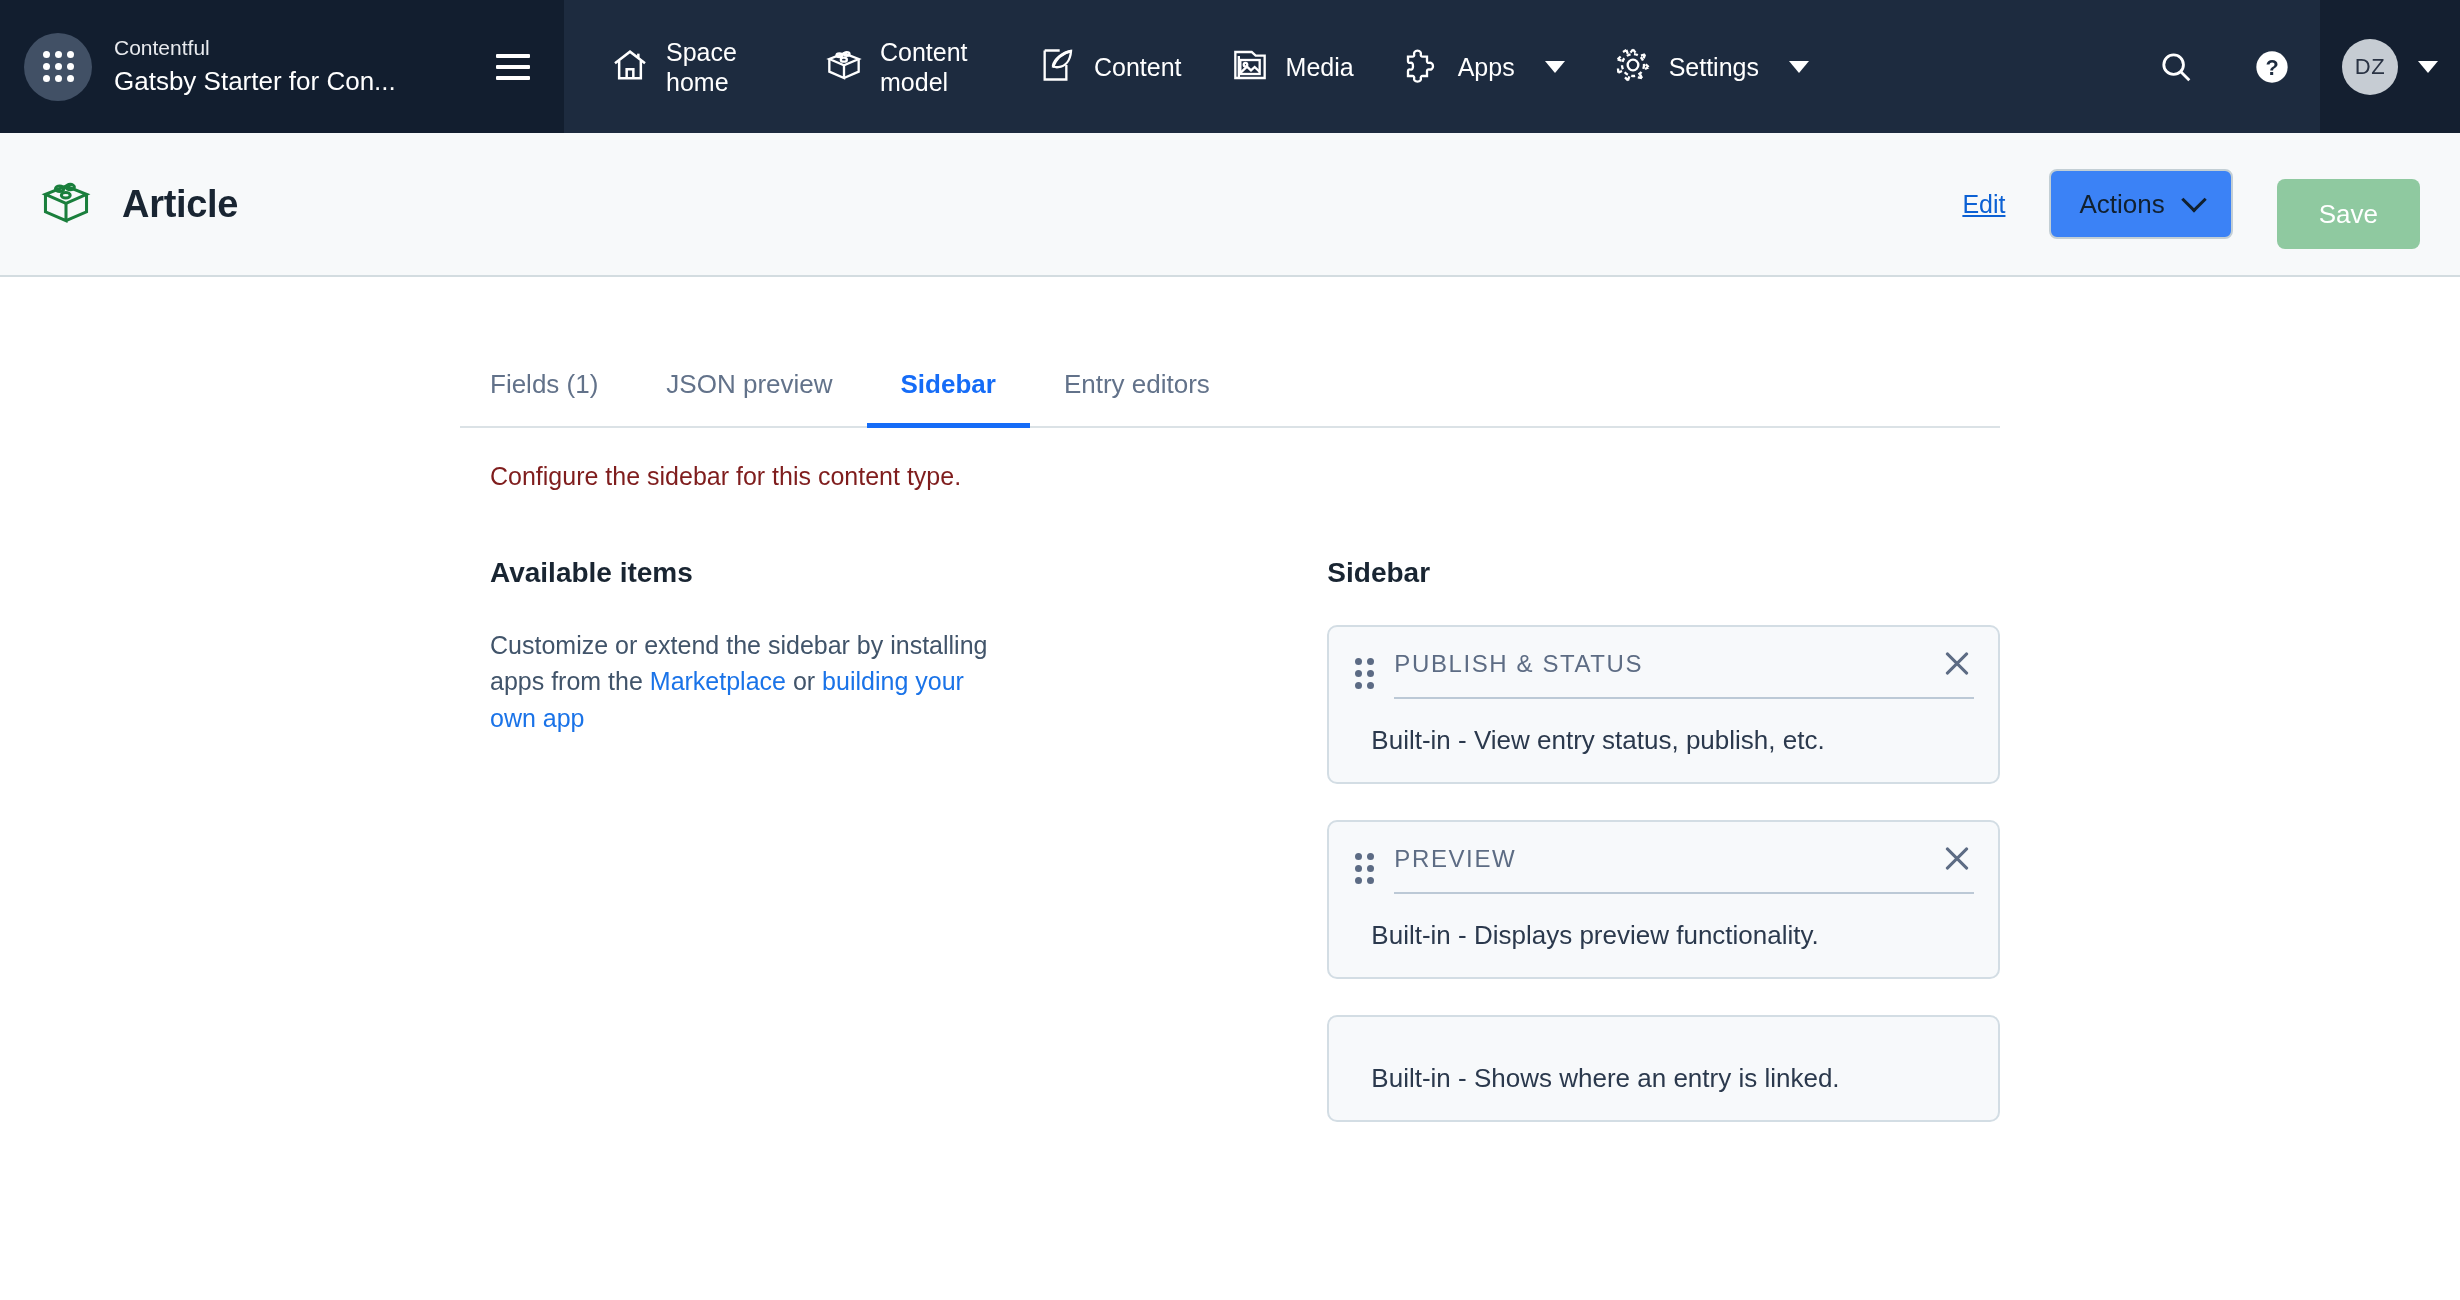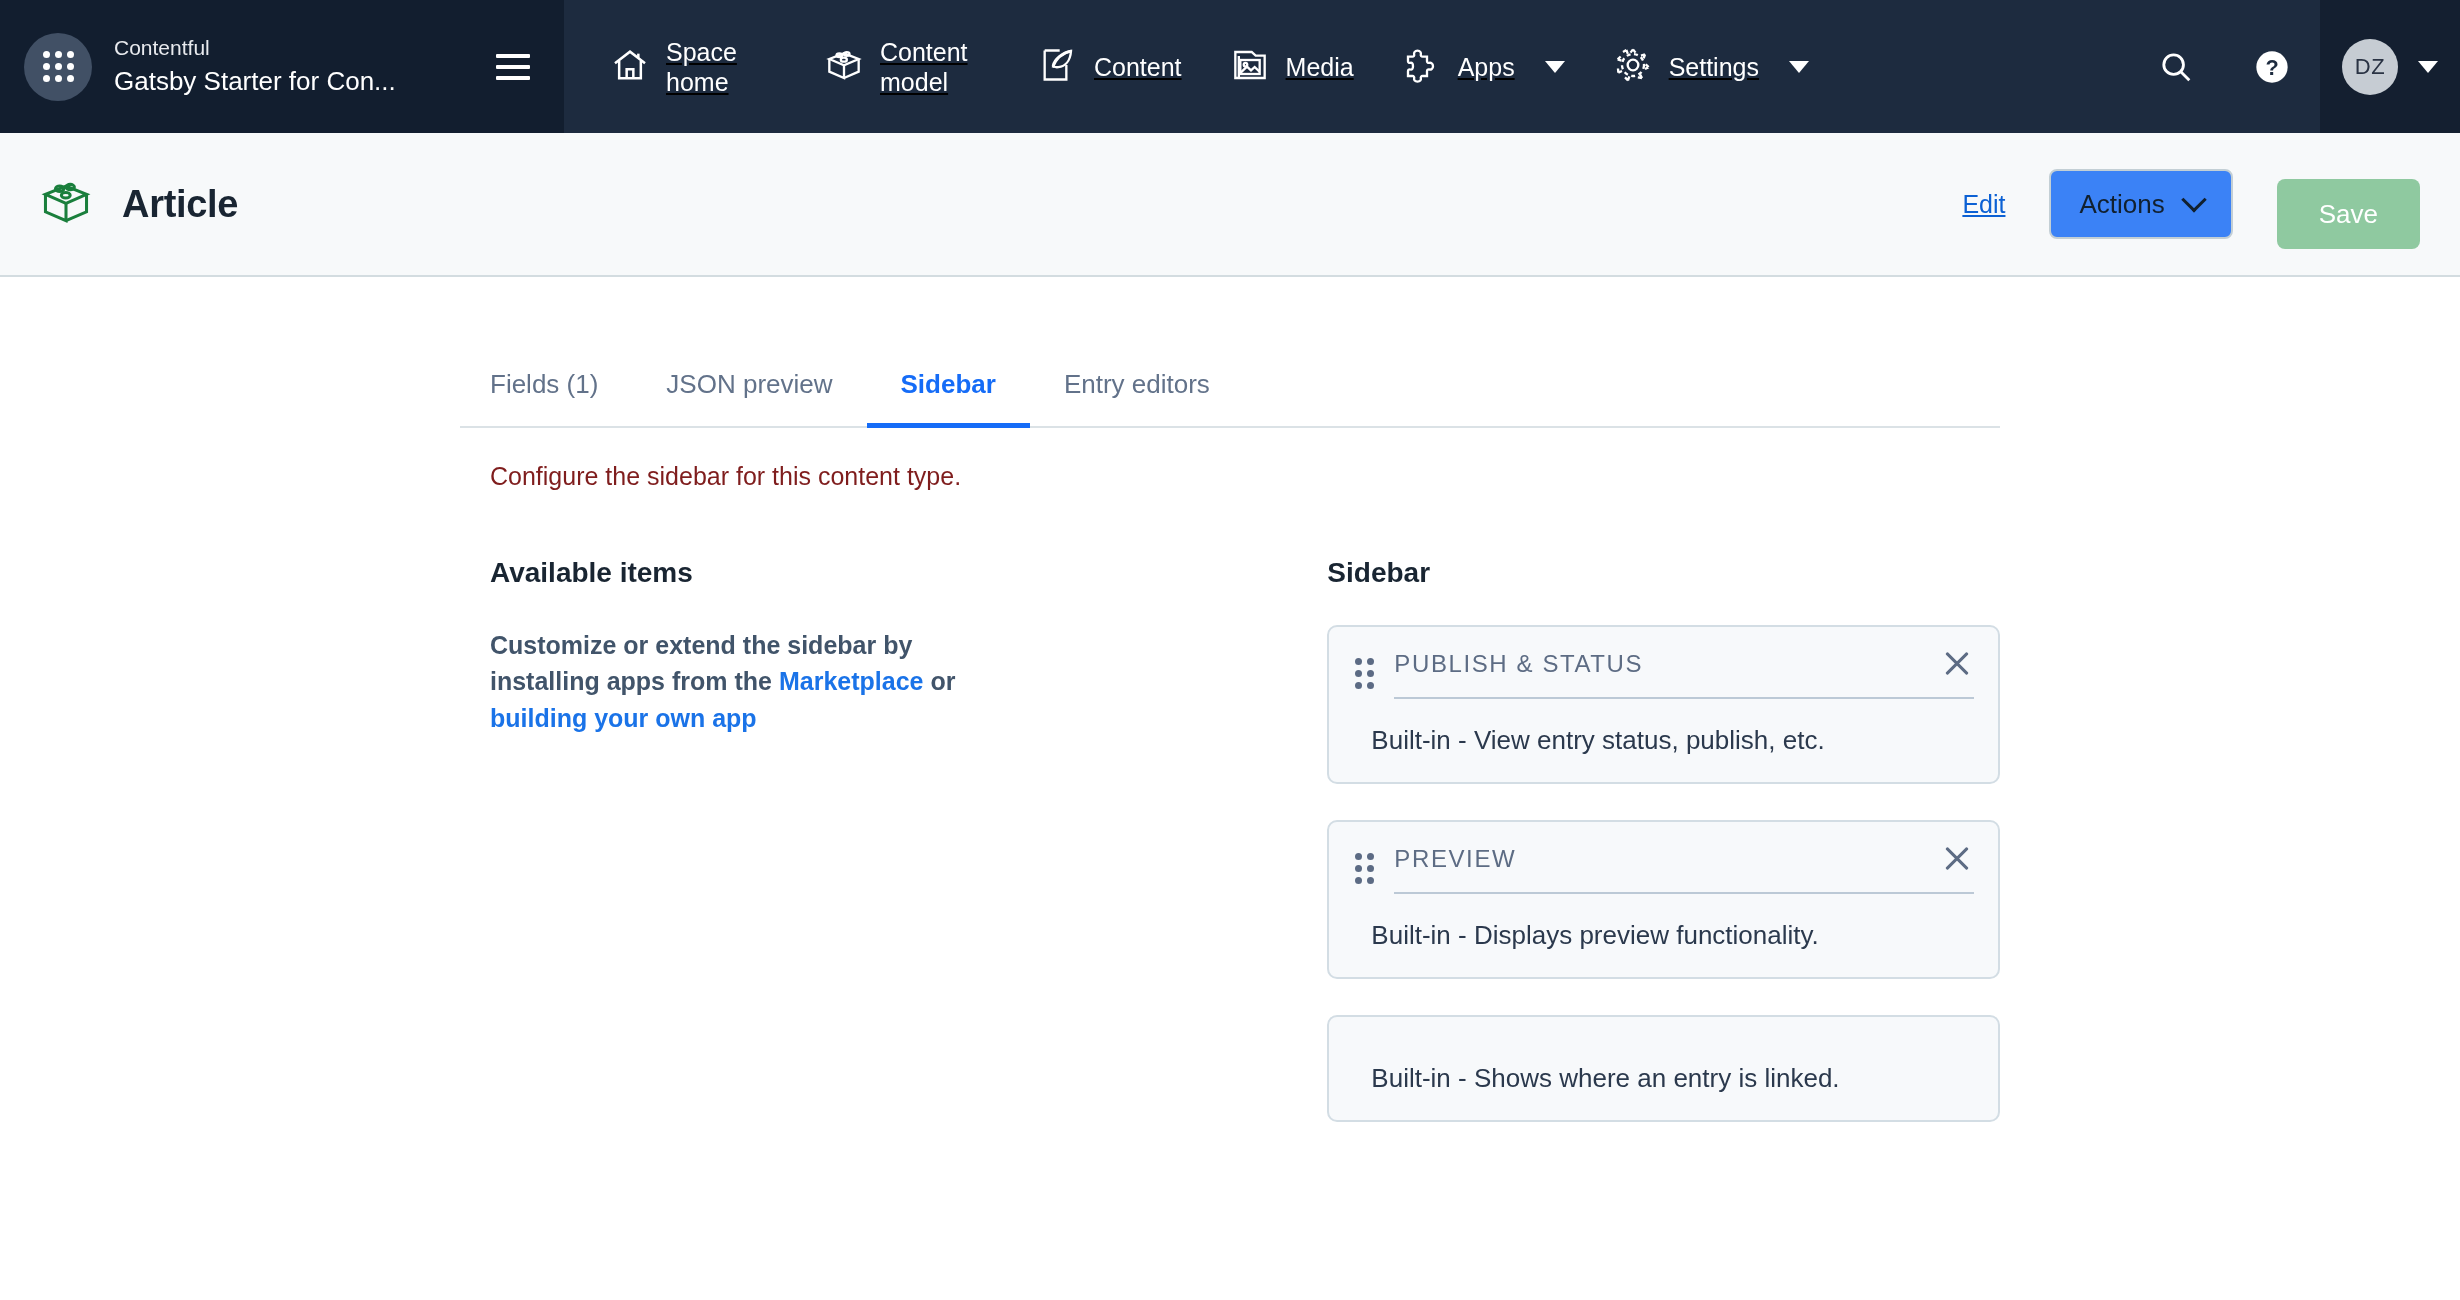--- a/index.html
+++ b/index.html
@@ -51,21 +51,21 @@
   .space-name { font-size: 26px; color: #ffffff; white-space: nowrap; }
   .hamburger {
     width: 46px; height: 46px;
     display: flex; flex-direction: column; justify-content: center; gap: 7px;
     margin-right: 22px;
     cursor: pointer;
     flex-shrink: 0;
   }
   .hamburger span { display: block; height: 4px; background: #ffffff; border-radius: 1px; width: 34px; }
 
-  .nav-items { display: flex; align-items: center; flex: 1; padding-left: 22px; text-decoration: underline; }
+  .nav-items { display: flex; align-items: center; flex: 1; padding-left: 22px; }
   .nav-item {
     display: flex; align-items: center; gap: 16px;
     color: #ffffff;
     padding: 0 24px;
     height: 133px;
     cursor: pointer;
     white-space: nowrap;
   }
   .nav-item .nav-label { font-size: 25px; line-height: 1.2; }
   .nav-label.two-line { max-width: 110px; white-space: normal; }
@@ -173,21 +173,21 @@
     font-size: 25px; color: #7f1d1d;
     margin: 34px 0 0 30px;
   }
 
   .columns { display: flex; margin-top: 66px; }
   .col-left { width: 520px; margin-left: 30px; }
   .col-right { width: 680px; margin-left: 323px; }
   .col-heading { font-size: 28px; font-weight: bold; color: #192532; }
   .col-body {
     font-size: 25px; color: #41546a;
-    margin-top: 38px; line-height: 1.45; font-weight: bold;
+    margin-top: 38px; line-height: 1.45;
   }
   .inline-link { color: #1a73e8; cursor: pointer; }
 
   .sidebar-card {
     background: #f7f9fb;
     border: 2px solid #d3dde4;
     border-radius: 10px;
     padding: 20px 24px 26px 24px;
     margin-top: 36px;
   }

